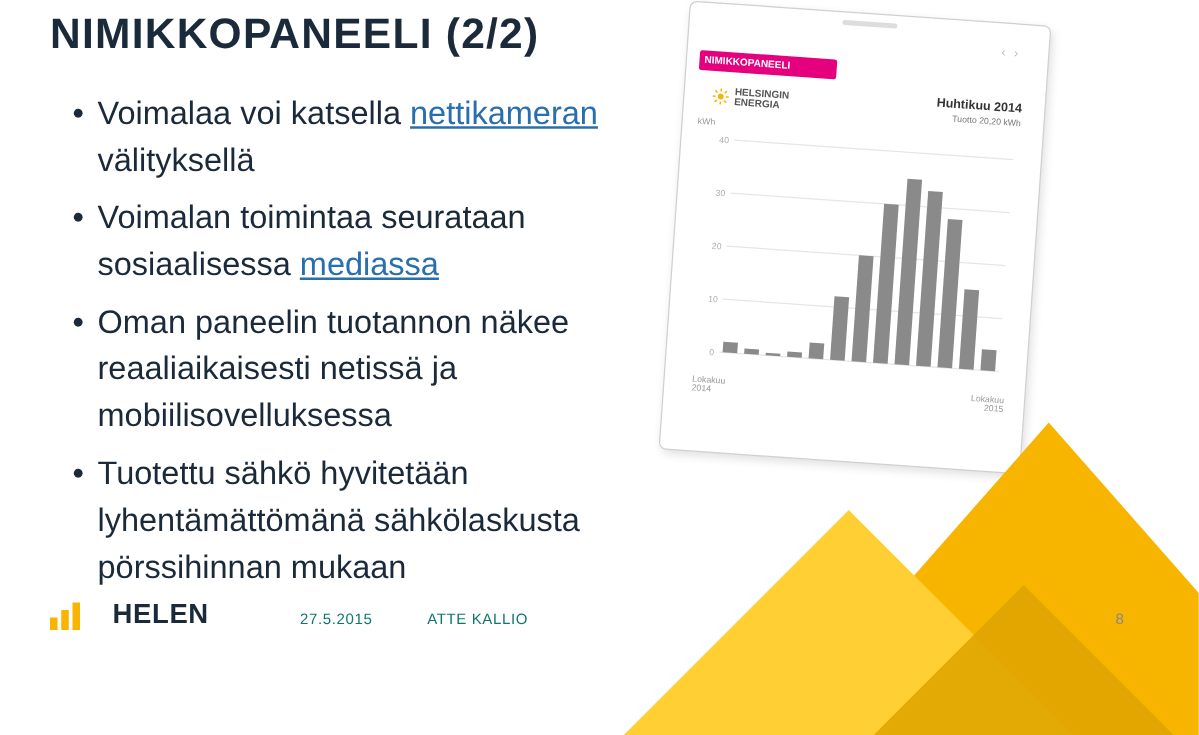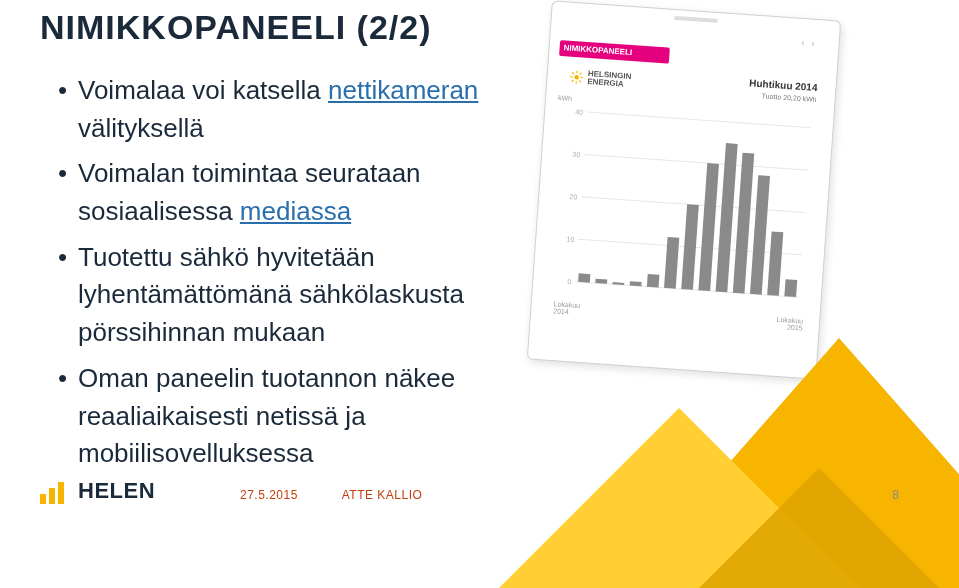--- a/index.html
+++ b/index.html
@@ -7,22 +7,22 @@
   .slide { position: relative; width: 959px; height: 528px; padding-left: 16px; }
   .title { position: absolute; left: 40px; top: 8px; font-size: 34px; font-weight: 900; letter-spacing: 1px; color: #1b2a3a; }
   .bullets { position: absolute; left: 58px; top: 72px; width: 460px; font-size: 26px; color: #1b2a3a; line-height: 1.45; }
   .bullets li { list-style: none; position: relative; padding-left: 20px; margin-bottom: 8px; }
   .bullets li::before { content: "•"; position: absolute; left: 0; top: 0; }
   .link { color: #2a6fad; text-decoration: underline; }
   .footer { position: absolute; left: 0; bottom: 0; width: 100%; height: 70px; }
   .logo { position: absolute; left: 40px; bottom: 24px; display: flex; align-items: flex-end; gap: 6px; }
   .logo-bars { display: flex; gap: 3px; align-items: flex-end; }
   .logo-bars span { display: block; width: 6px; background: #f7b500; }
-  .logo-text { font-size: 22px; font-weight: 900; color: #1b2a3a; letter-spacing: 0.5px; margin-left: 8px; }
-  .footer-meta { position: absolute; left: 240px; bottom: 26px; font-size: 12px; color: #c2410c; letter-spacing: 0.5px; }
+  .logo-text { font-size: 22px; font-weight: 900; color: #1b2a3a; letter-spacing: 0.5px; margin-left: 20px; }
+  .footer-meta { position: absolute; left: 240px; bottom: 26px; font-size: 12px; color: #0f766e; letter-spacing: 0.5px; }
   .footer-meta .author { margin-left: 40px; }
   .page-num { position: absolute; right: 60px; bottom: 26px; font-size: 12px; color: #888; }
 
   
   .tri-wrap { position: absolute; right: -60px; bottom: -60px; width: 520px; height: 320px; }
   .tri-wrap svg { width: 100%; height: 100%; }
 
   
   .phone { position: absolute; right: 130px; top: 10px; width: 290px; height: 360px; background: #fff; border: 1px solid #d0d0d0; border-radius: 6px; transform: rotate(4deg); box-shadow: 2px 3px 8px rgba(0,0,0,0.12); overflow: hidden; }
   .phone .tabbar { position: absolute; left: 10px; top: 38px; width: 110px; height: 16px; background: #e5007e; border-radius: 2px; }
@@ -50,24 +50,24 @@
   <h1 class="title">NIMIKKOPANEELI (2/2)</h1>
 
   <ul class="bullets">
     <li>
       <span>Voimalaa voi katsella </span><span class="link">nettikameran</span><span> välityksellä</span>
     </li>
     <li>
       <span>Voimalan toimintaa seurataan sosiaalisessa </span><span class="link">mediassa</span><span></span>
     </li>
     <li>
-      <span>Tuotettu sähkö hyvitetään lyhentämättömänä sähkölaskusta pörssihinnan mukaan</span>
+      <span>Oman paneelin tuotannon näkee reaaliaikaisesti netissä ja mobiilisovelluksessa</span>
     </li>
     <li>
-      <span>Oman paneelin tuotannon näkee reaaliaikaisesti netissä ja mobiilisovelluksessa</span>
+      <span>Tuotettu sähkö hyvitetään lyhentämättömänä sähkölaskusta pörssihinnan mukaan</span>
     </li>
   </ul>
 
   <div class="phone">
     <div class="handle"></div>
     <div class="tool-arrows">‹ ›</div>
     <div class="tabbar"></div>
     <div class="tablabel">NIMIKKOPANEELI</div>
     <div class="brand">
       <svg class="sun" viewBox="0 0 24 24">

